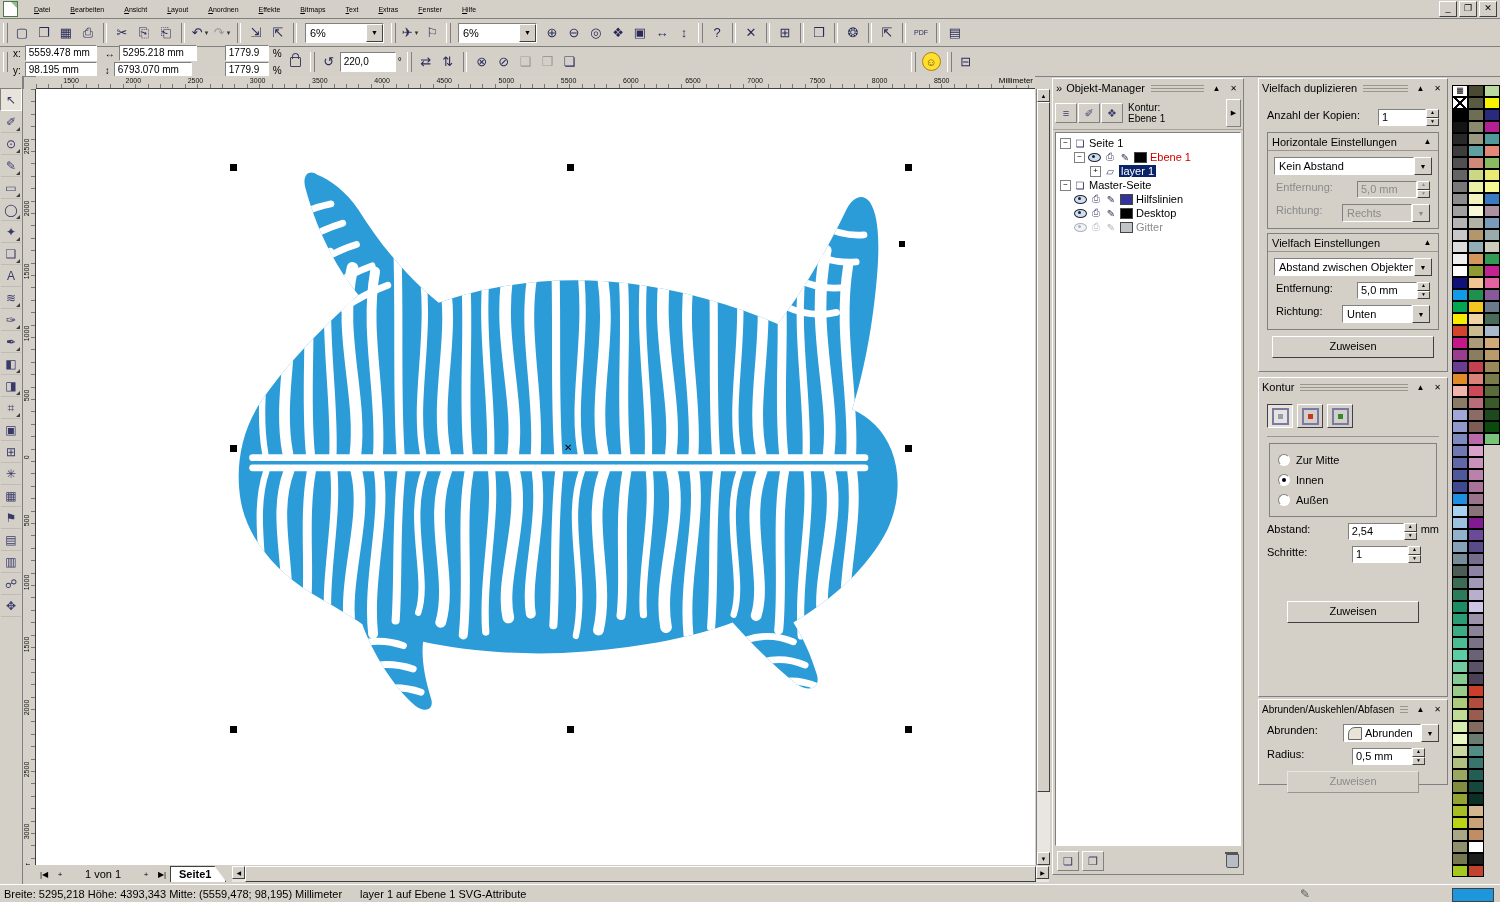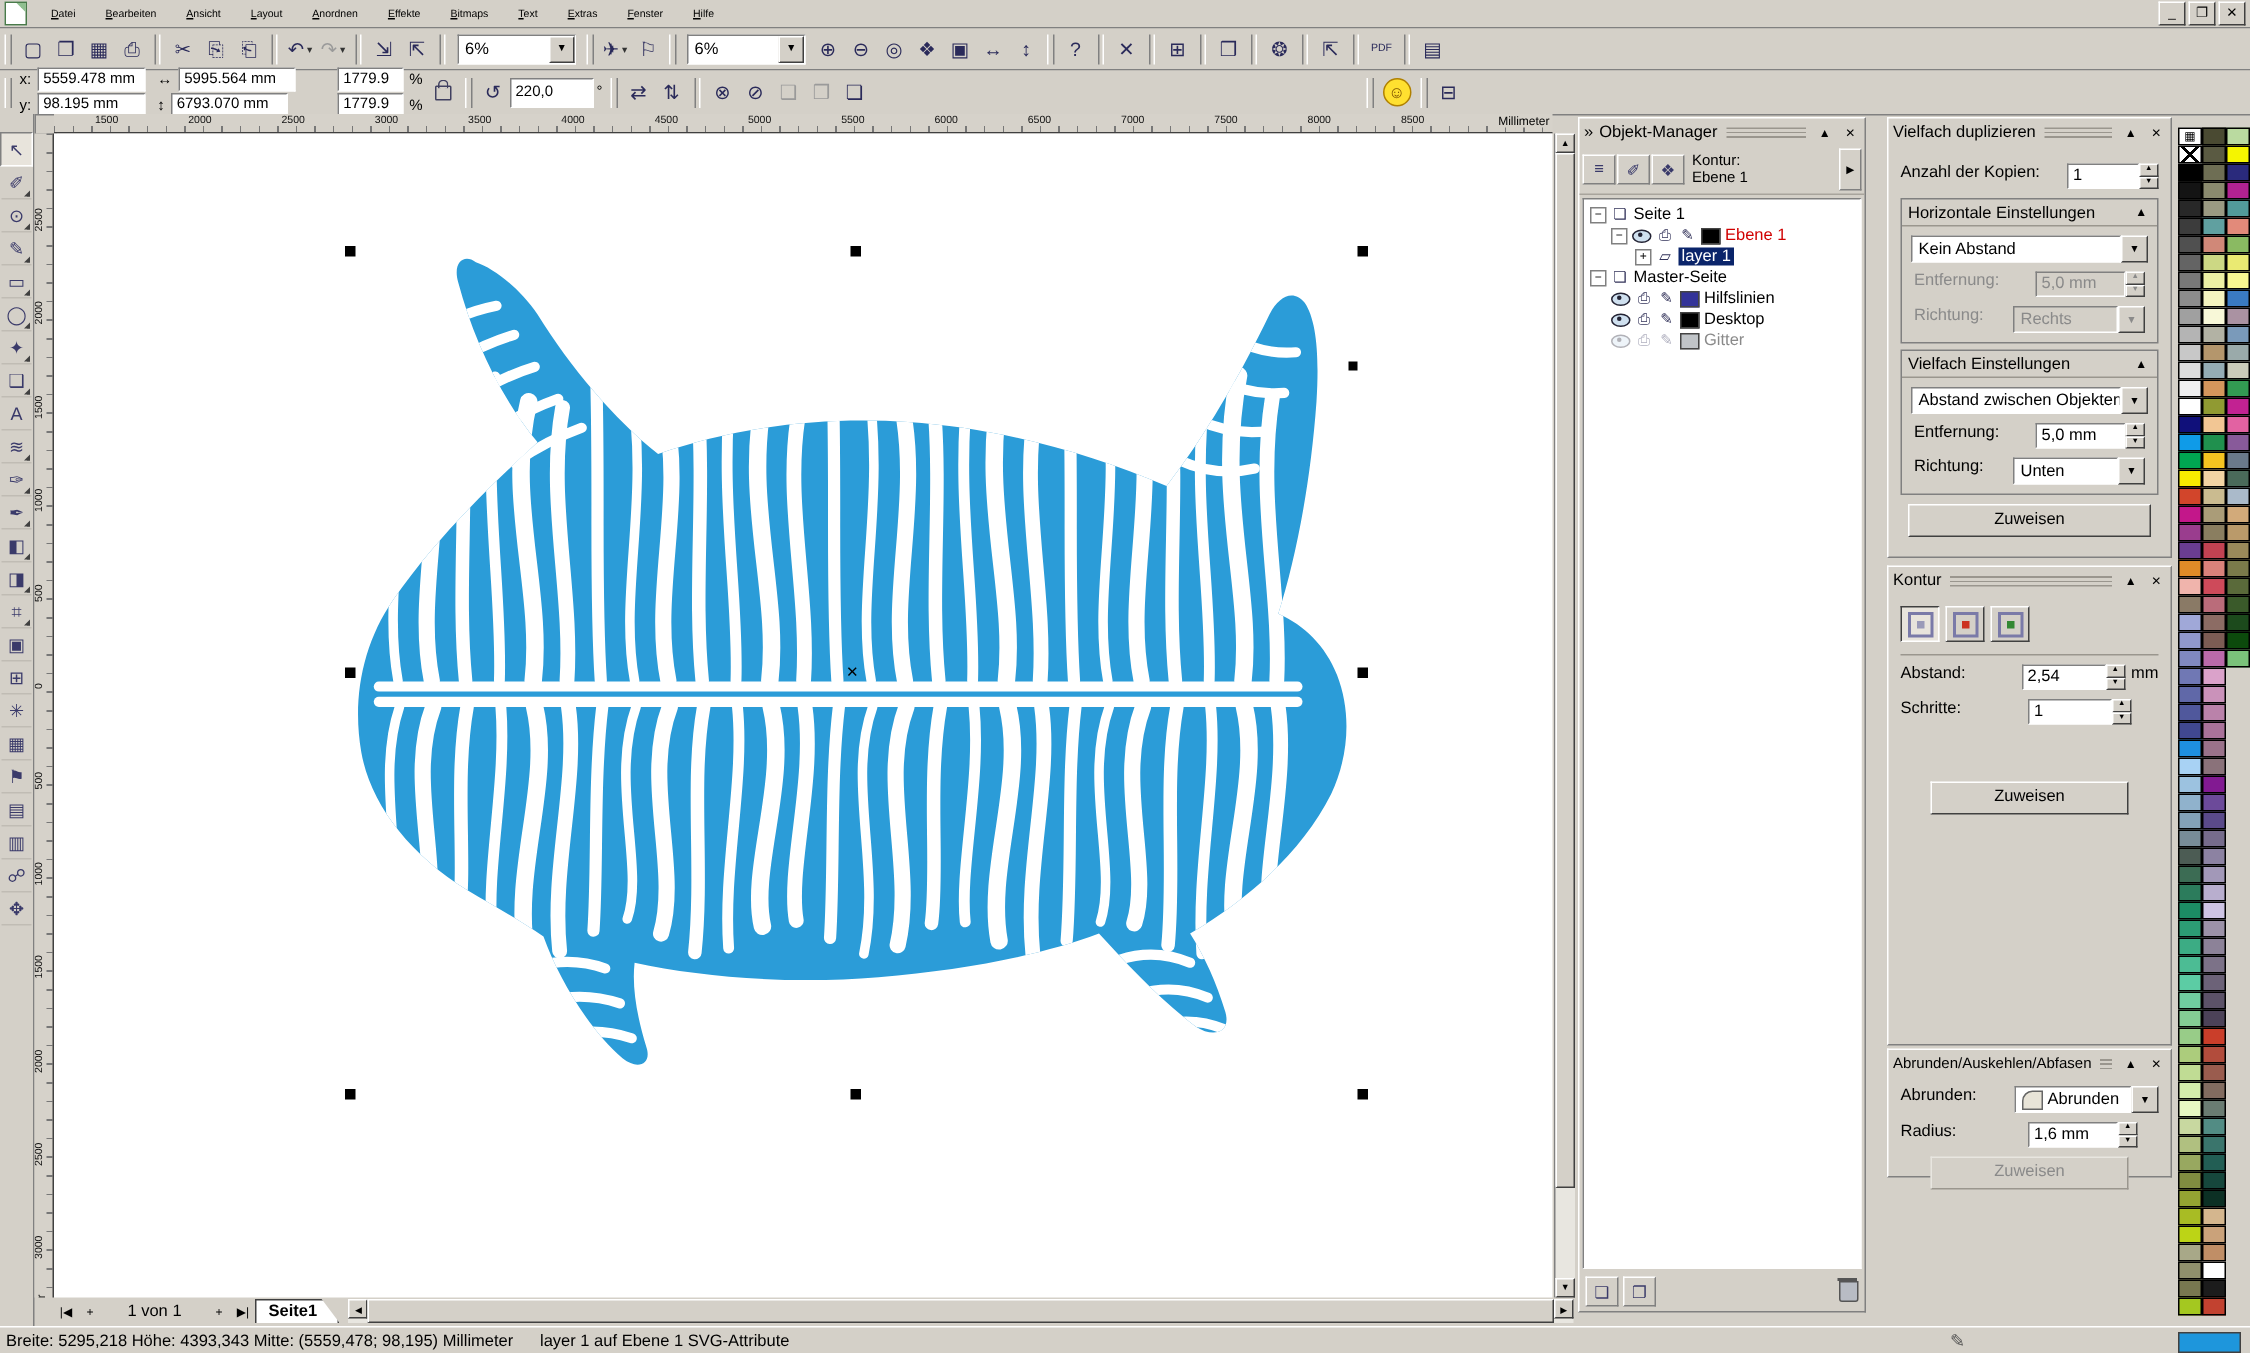--- a/index.html
+++ b/index.html
@@ -314,21 +314,21 @@
           <span class="field" style="width:64px">5559.478 mm</span>
         </span>
       <span class="pb-row">
           <span class="pb-label">y:</span>
           <span class="field" style="width:64px">98.195 mm</span>
         </span>
     </span>
     <span class="pb-col" style="margin-left:6px">
       <span class="pb-row">
           <span class="pb-label">↔</span>
-          <span class="field" style="width:70px">5995.564 mm</span>
+          <span class="field" style="width:70px">5295.218 mm</span>
         </span>
       <span class="pb-row">
           <span class="pb-label">↕</span>
           <span class="field" style="width:70px">6793.070 mm</span>
         </span>
     </span>
     <span class="pb-col" style="margin-left:28px">
       <span class="pb-row">
           <span class="field" style="width:36px">1779.9</span>
           <span class="pb-label">%</span>
@@ -751,20 +751,34 @@
             <span class="in"></span>
           </span>
         </span>
       <span class="kbtn">
           <span class="ksq k3">
             <span class="in"></span>
           </span>
         </span>
     </div>
     <div class="hr"></div>
+    <div class="radio-group">
+      <div class="radio-row">
+          <span class="radio"></span>
+          <span>Zur Mitte</span>
+        </div>
+      <div class="radio-row">
+          <span class="radio on"></span>
+          <span>Innen</span>
+        </div>
+      <div class="radio-row">
+          <span class="radio"></span>
+          <span>Außen</span>
+        </div>
+    </div>
     <div class="drow">
       <span class="dlabel">Abstand:</span>
       <span class="spin" style="margin-left:auto">
         <span class="sval" style="min-width:48px">2,54</span>
         <span class="sarrows">
             <span>▲</span>
             <span>▼</span>
           </span>
       </span>
       <span class="dlabel">mm</span>
@@ -795,21 +809,21 @@
         <span class="selval" style="display:flex;align-items:center">
             <span class="vorgang-icon"></span>
             <span>Abrunden</span>
           </span>
         <span class="selbtn">▼</span>
       </span>
     </div>
     <div class="drow">
       <span class="dlabel">Radius:</span>
       <span class="spin" style="margin-left:auto;margin-right:14px">
-        <span class="sval" style="min-width:52px">1,6 mm</span>
+        <span class="sval" style="min-width:52px">0,5 mm</span>
         <span class="sarrows">
             <span>▲</span>
             <span>▼</span>
           </span>
       </span>
     </div>
     <span class="button disabled">Zuweisen</span>
   </div>
 
   <div class="palette">

